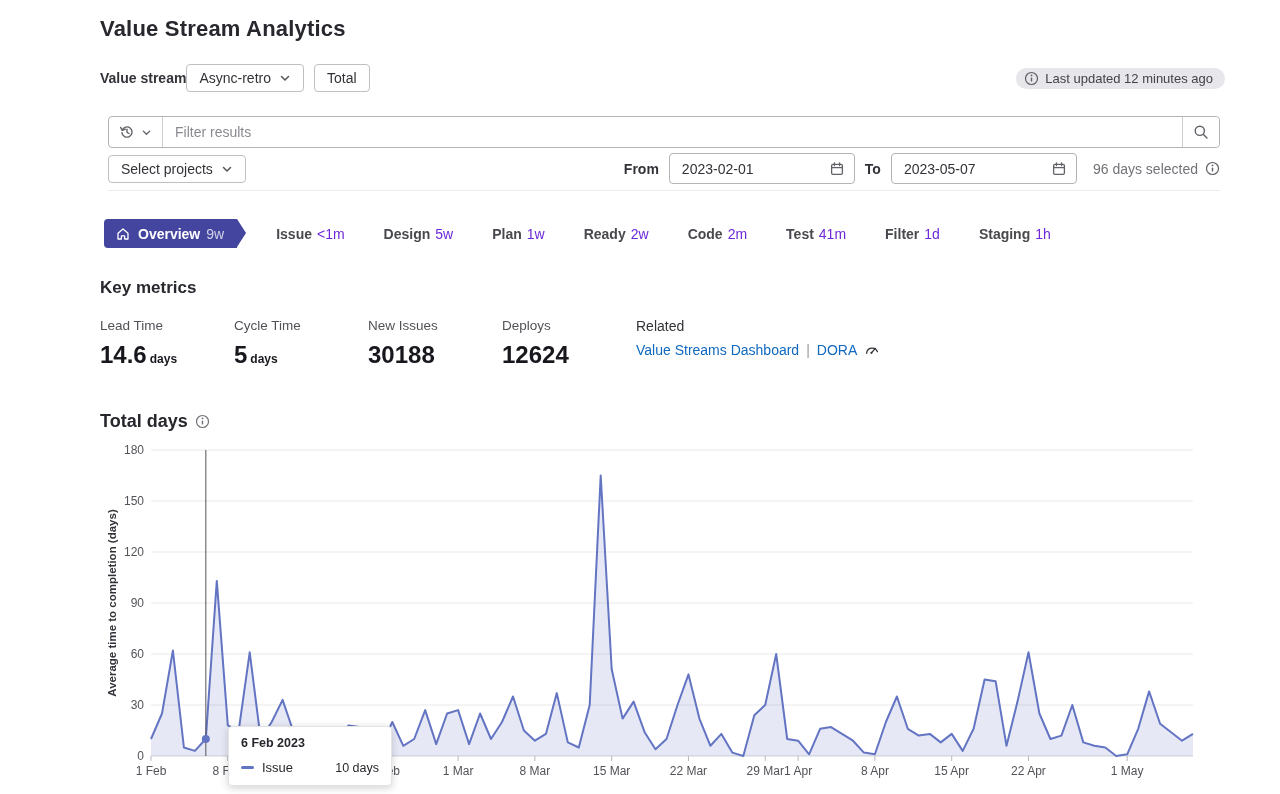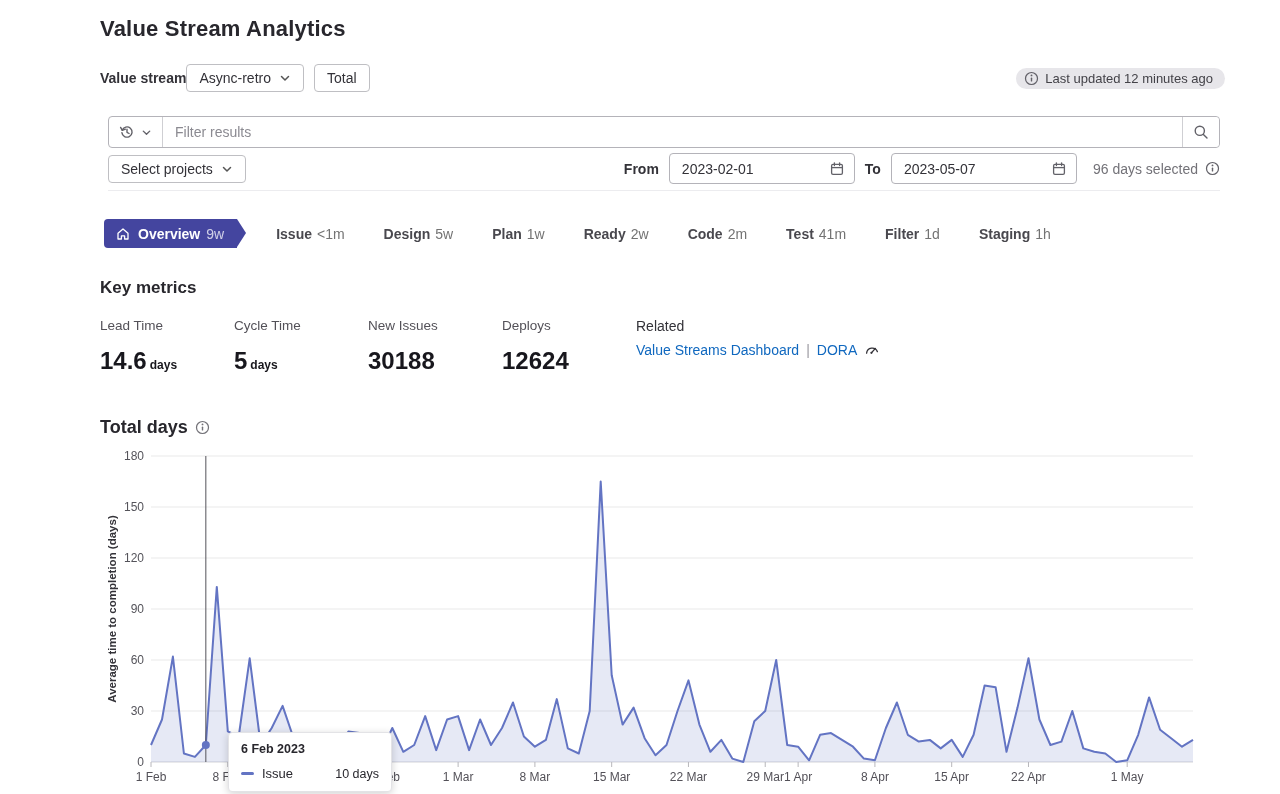--- a/index.html
+++ b/index.html
@@ -56,28 +56,28 @@
     border-radius:4px 0 0 4px; padding:5px 13px 5px 12px; height:29px; cursor:pointer;
   }
   .stage-badge::after {
     content:""; position:absolute; left:100%; top:0;
     border-top:14.5px solid transparent; border-bottom:14.5px solid transparent;
     border-left:9px solid var(--accent);
   }
   .stage-badge .dur { color:rgba(255,255,255,.75); font-weight:400; margin-left:-2px; }
   .stage-item { display:inline-flex; gap:5px; cursor:pointer; margin-left:6px; }
   .stage-item .nm { font-weight:600; color:#49484e; }
-  .stage-item .dur { color:#737373;text-align:center; }
+  .stage-item .dur { color:#6d28d9;text-align:center; }
 
   
   h2.section-h { font-size:17px; font-weight:700; color:#28272d; margin:30px 0 0 0; display:flex; align-items:center; gap:7px; }
   .metrics-row { display:flex; margin-top:20px; }
   .metric { width:133px; margin-right:1px; }
   .metric .m-label { color:#535158; font-size:13.5px; }
-  .metric .m-value { font-size:24px; font-weight:700; color:#18171d; margin-top:14px; }
+  .metric .m-value { font-size:24px; font-weight:700; color:#18171d; margin-top:8px; }
   .metric .m-unit { font-size:12px; font-weight:700; margin-left:3px; }
   .related { margin-left:0; }
   .related .m-label { color:#333238; font-size:14px; }
   .related-links { margin-top:8px; font-size:14px; display:flex; align-items:center; gap:7px; }
   .related-links a { color:var(--link); text-decoration:none; cursor:pointer; }
   .related-links .sep { color:#9a99a0; }
 
   h2.total-time { font-size:18px; margin-top:42px; }
 
   

